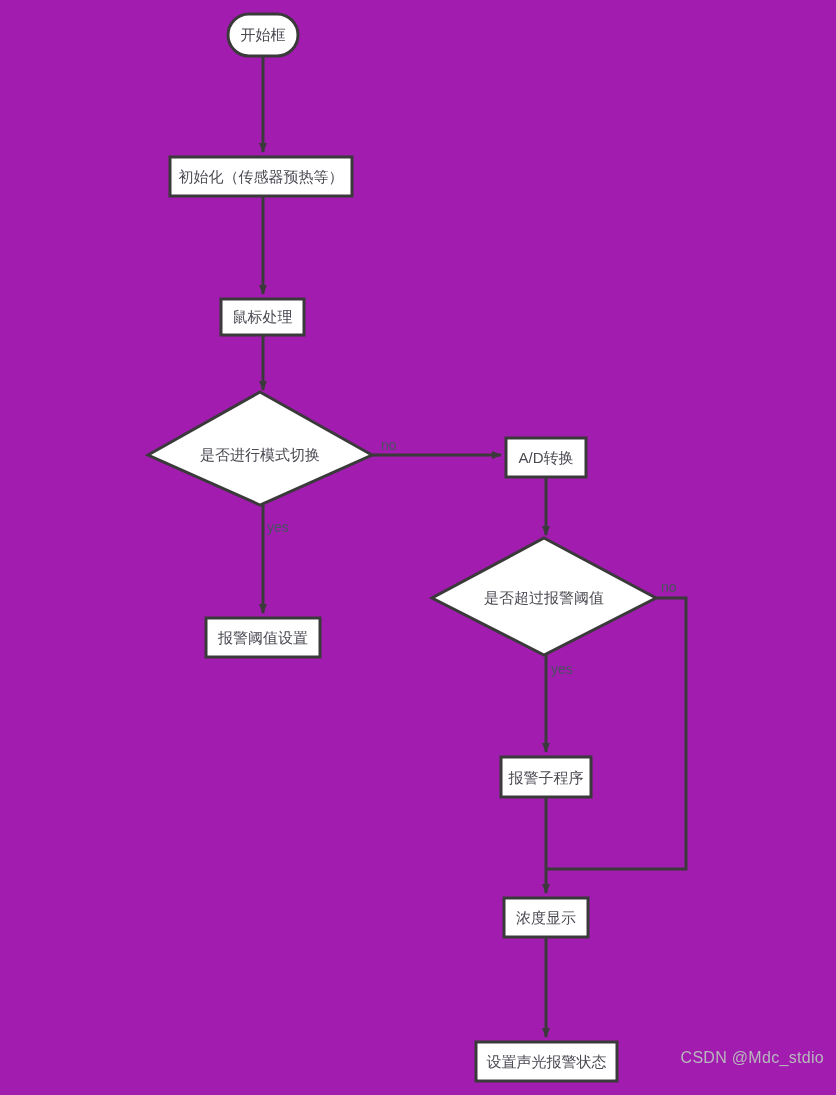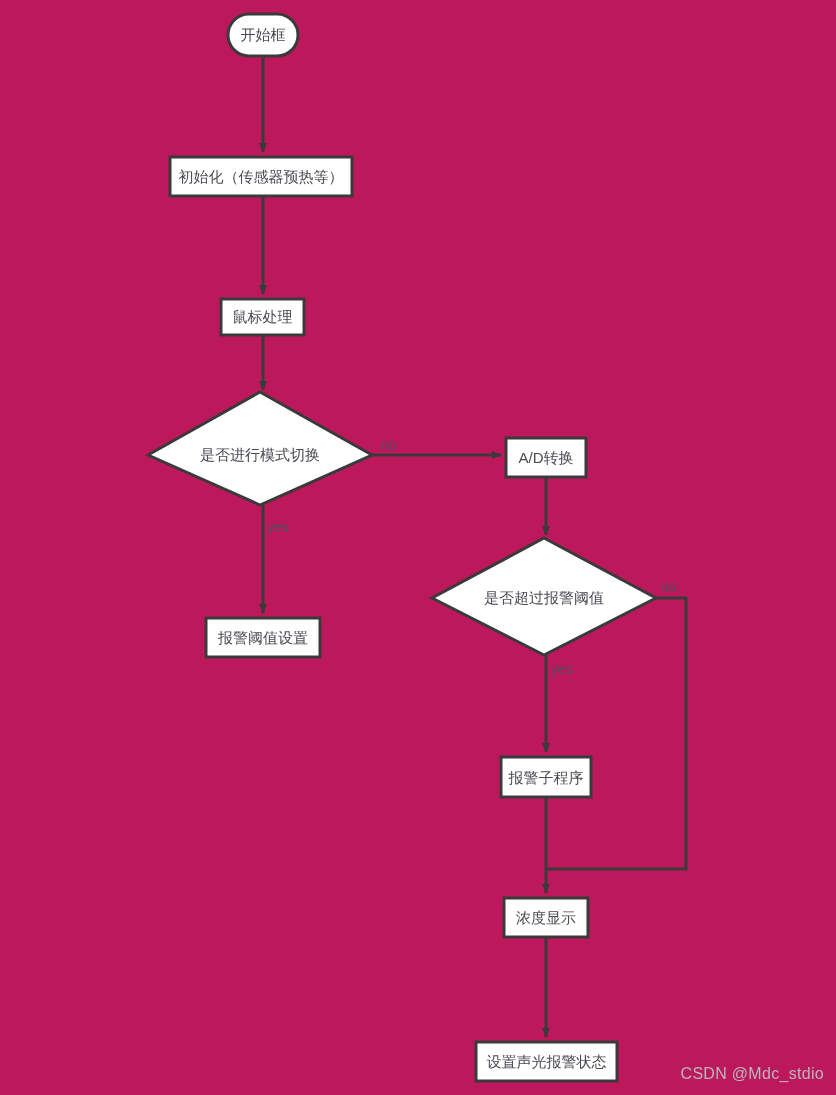--- a/index.html
+++ b/index.html
@@ -7,21 +7,21 @@
     padding: 0;
     background: #ffffff;
   }
   body {
     font-family: "Liberation Sans", "DejaVu Sans", sans-serif;
   }
   #canvas {
     position: relative;
     width: 836px;
     height: 1095px;
-    background: #be185d;
+    background: #a21caf;
     overflow: hidden;
   }
   #flow-svg {
     position: absolute;
     left: 0;
     top: 0;
     width: 836px;
     height: 1095px;
   }
   .node-shape {
@@ -51,21 +51,21 @@
   .edge-label {
     font-family: "Liberation Sans", "DejaVu Sans", sans-serif;
     font-size: 14px;
     fill: #4a5060;
     text-anchor: start;
     dominant-baseline: middle;
   }
   .watermark {
     position: absolute;
     right: 12px;
-    bottom: 12px;
+    bottom: 28px;
     font-family: "Liberation Sans", "DejaVu Sans", sans-serif;
     font-size: 16px;
     color: #b8b8bd;
     letter-spacing: 0.3px;
     white-space: nowrap;
   }
 </style>
 </head>
 <body>
 

